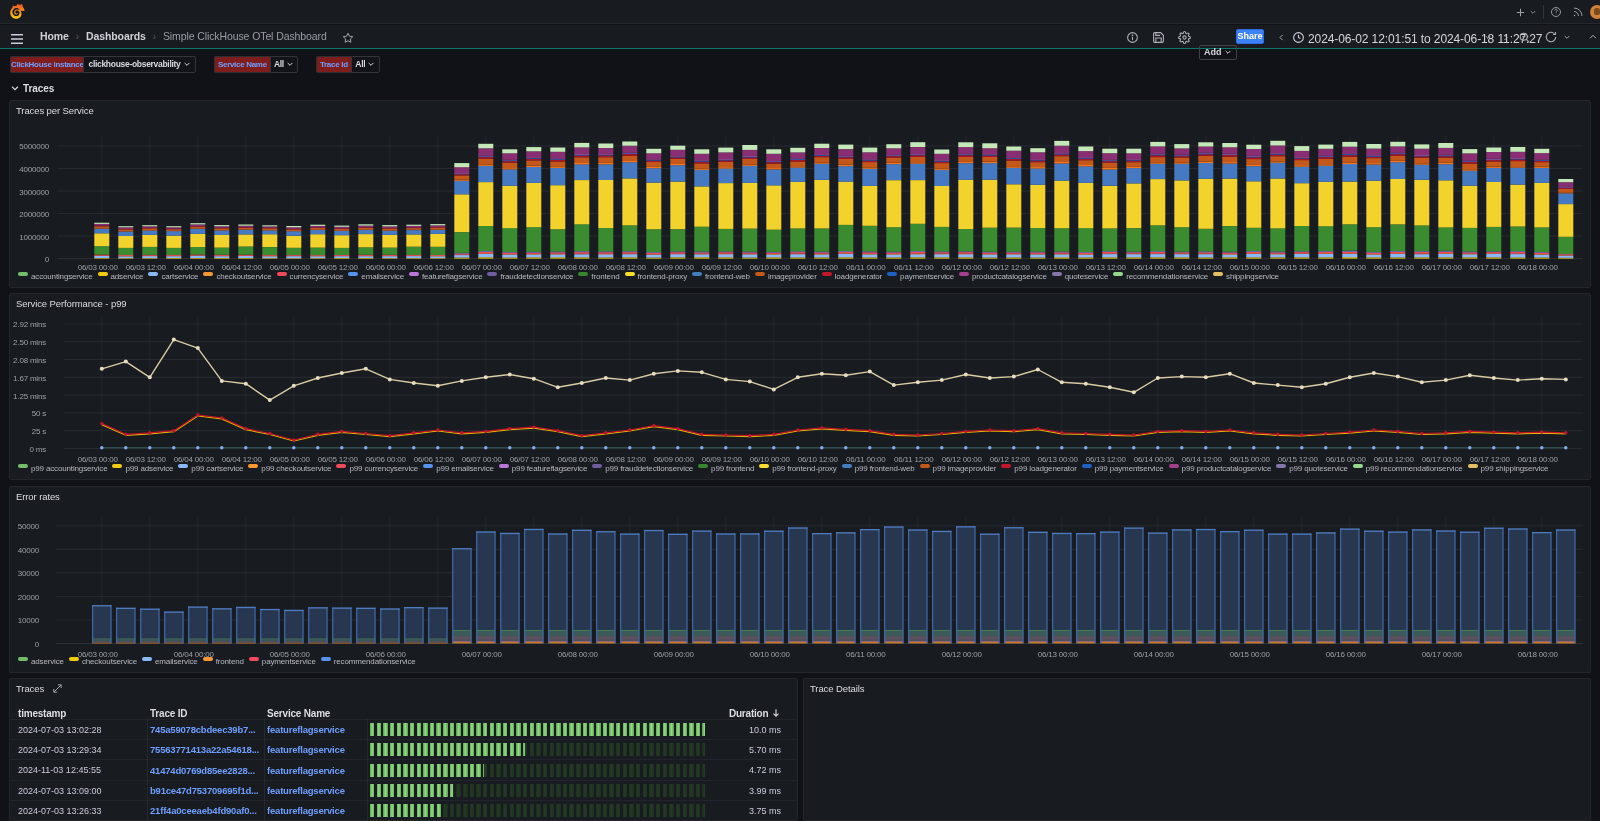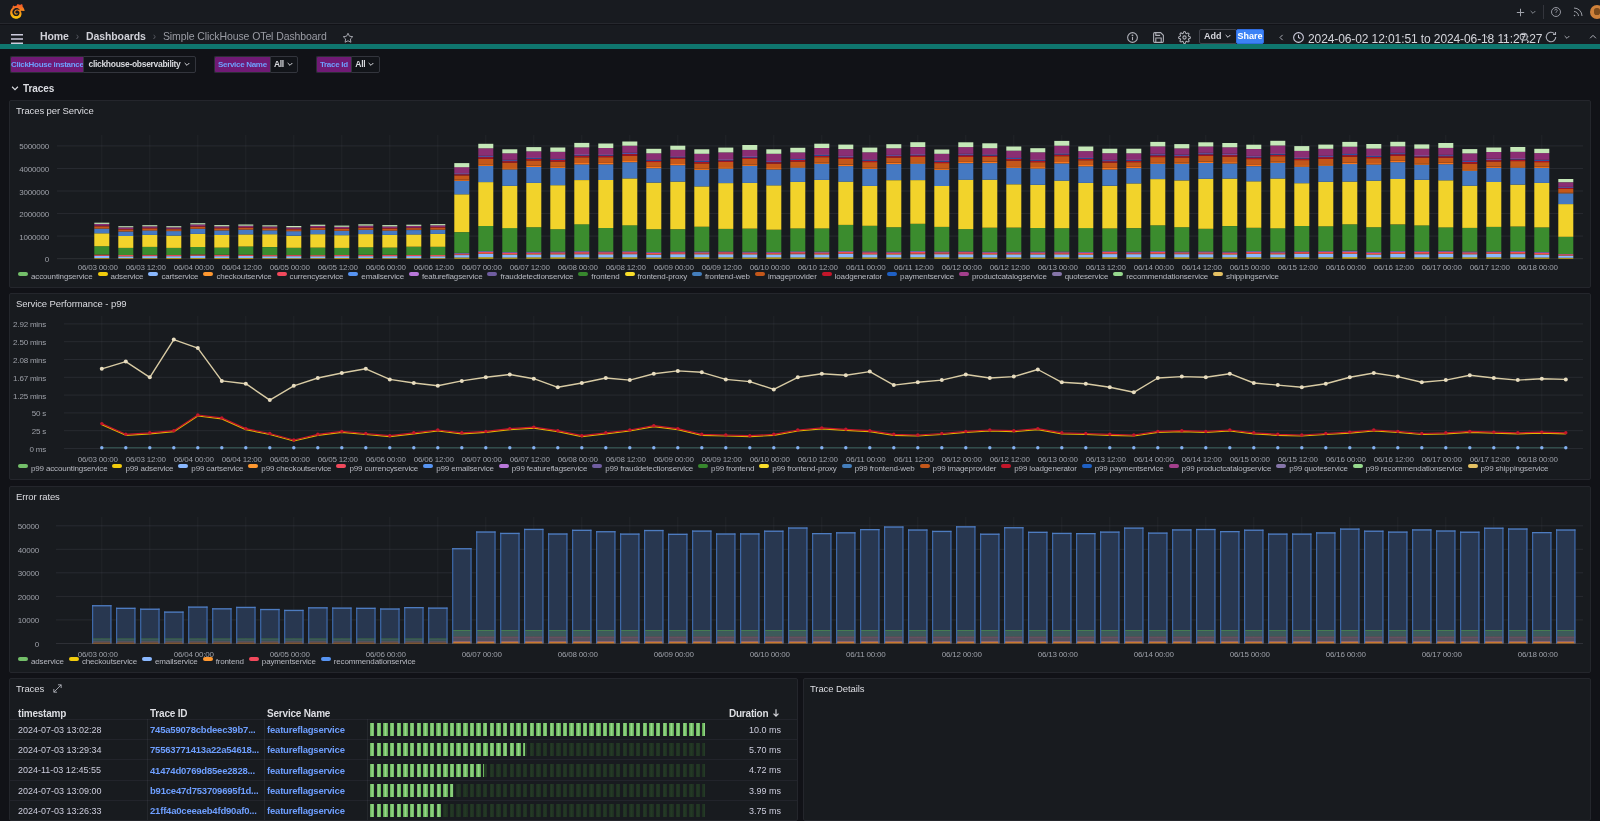--- a/index.html
+++ b/index.html
@@ -1,23 +1,23 @@
 <!DOCTYPE html>
 <html><head><meta charset="utf-8"><style>
 *{margin:0;padding:0;box-sizing:border-box}
 html,body{width:1600px;height:821px;overflow:hidden;background:#111217;font-family:"Liberation Sans",sans-serif;-webkit-font-smoothing:antialiased}
 .abs{position:absolute}
 .topbar{position:absolute;left:0;top:0;width:1600px;height:24px;background:#181b20;border-bottom:1px solid #26282e}
-.navbar{position:absolute;left:0;top:25px;width:1600px;height:24px;background:#181b20;border-bottom:5px solid #0f766e}
+.navbar{position:absolute;left:0;top:25px;width:1600px;height:24px;background:#181b20;border-bottom:1px solid #0f766e}
 .search{position:absolute;left:608px;top:3px;width:394px;height:17px;background:#0e1015;border:1px solid #33353c;border-radius:3px;color:#9a9da5;font-size:9px;line-height:15px;padding-left:26px}
 .crumb{font-size:10.5px;letter-spacing:-0.1px;color:#d0d1d8}
 .dim{color:#9a9ca4}
 .sep{color:#5a5c64;margin:0 7px;font-size:10px}
 .btn{position:absolute;height:15px;border:1px solid #40424a;border-radius:2px;color:#d5d6dc;font-size:9px;font-weight:600;line-height:13px;text-align:center;white-space:nowrap}
-.var-label{height:17px;background:#701a75;border:1px solid #2c2e36;border-right:none;color:#6e9fff;font-size:8px;letter-spacing:-0.3px;font-weight:600;line-height:15px;text-align:center;border-radius:2px 0 0 2px;display:inline-block;overflow:hidden;white-space:nowrap;vertical-align:top}
+.var-label{height:17px;background:#7f1d1d;border:1px solid #2c2e36;border-right:none;color:#6e9fff;font-size:8px;letter-spacing:-0.3px;font-weight:600;line-height:15px;text-align:center;border-radius:2px 0 0 2px;display:inline-block;overflow:hidden;white-space:nowrap;vertical-align:top}
 .var-val{height:17px;background:#121419;border:1px solid #33353d;color:#d8d9de;font-size:8.5px;letter-spacing:-0.3px;font-weight:700;line-height:15px;text-align:center;border-radius:0 2px 2px 0;display:inline-block;overflow:hidden;white-space:nowrap;vertical-align:top}
 .panel{position:absolute;background:#181b1f;border:1px solid #24262c;border-radius:2px}
 .ptitle{position:absolute;left:6px;top:4px;font-size:9.5px;font-weight:500;color:#dcdde2;letter-spacing:-0.1px}
 .chart{position:absolute;left:0;top:0}
 .ax{font-family:"Liberation Sans",sans-serif;font-size:8px;letter-spacing:-0.2px;fill:#9da0a8}
 .legend{position:absolute;left:8px;bottom:5px;right:4px;display:flex;gap:5px;overflow:hidden;white-space:nowrap;font-size:8px;letter-spacing:-0.15px;color:#b7b9c1;align-items:center;height:11px}
 .li{display:inline-flex;align-items:flex-start;flex:none}
 .lm{display:inline-block;width:10px;height:4px;border-radius:2px;margin-right:3px}
 .th{position:absolute;font-size:10px;letter-spacing:-0.2px;font-weight:700;color:#dcdde2}
 .trow{position:absolute;left:0;width:787px;height:20.3px;border-top:1px solid #22242b;font-size:9px}
@@ -91,21 +91,21 @@
         <path d="M19 21H5a2 2 0 0 1-2-2V5a2 2 0 0 1 2-2h11l5 5v11a2 2 0 0 1-2 2z"></path>
         <path d="M17 21v-8H7v8M7 3v5h8"></path>
       </svg>
     </div>
   <div class="ico" style="left:1178px">
       <svg width="13" height="13" viewBox="0 0 24 24" fill="none" stroke="#aeb0b8" stroke-width="2">
         <circle cx="12" cy="12" r="3"></circle>
         <path d="M19.4 15a1.65 1.65 0 0 0 .33 1.82l.06.06a2 2 0 1 1-2.83 2.83l-.06-.06a1.65 1.65 0 0 0-1.82-.33 1.65 1.65 0 0 0-1 1.51V21a2 2 0 1 1-4 0v-.09A1.65 1.65 0 0 0 9 19.4a1.65 1.65 0 0 0-1.82.33l-.06.06a2 2 0 1 1-2.83-2.83l.06-.06a1.65 1.65 0 0 0 .33-1.82 1.65 1.65 0 0 0-1.51-1H3a2 2 0 1 1 0-4h.09A1.65 1.65 0 0 0 4.6 9a1.65 1.65 0 0 0-.33-1.82l-.06-.06a2 2 0 1 1 2.83-2.83l.06.06a1.65 1.65 0 0 0 1.82.33H9a1.65 1.65 0 0 0 1-1.51V3a2 2 0 1 1 4 0v.09a1.65 1.65 0 0 0 1 1.51 1.65 1.65 0 0 0 1.82-.33l.06-.06a2 2 0 1 1 2.83 2.83l-.06.06a1.65 1.65 0 0 0-.33 1.82V9a1.65 1.65 0 0 0 1.51 1H21a2 2 0 1 1 0 4h-.09a1.65 1.65 0 0 0-1.51 1z"></path>
       </svg>
     </div>
-  <div class="btn" style="left:1199px;top:4px;width:38px">Add <svg width="8" height="8" viewBox="0 0 24 24" stroke="#d5d6dc" stroke-width="3" fill="none" style="vertical-align:-1px">
+  <div class="btn" style="left:1199px;top:20px;width:38px">Add <svg width="8" height="8" viewBox="0 0 24 24" stroke="#d5d6dc" stroke-width="3" fill="none" style="vertical-align:-1px">
         <path d="M5 9l7 7 7-7"></path>
       </svg></div>
   <div class="btn" style="left:1236px;top:4px;width:28px;background:#3b82f6;border-color:#2f6ce0;color:#fff">Share</div>
   <div class="ico" style="left:1277px">
       <svg width="9" height="9" viewBox="0 0 24 24" stroke="#aeb0b8" stroke-width="2.6" fill="none">
         <path d="M15 5l-7 7 7 7"></path>
       </svg>
     </div>
   <div class="ico" style="left:1292px">
       <svg width="13" height="13" viewBox="0 0 24 24" fill="none" stroke="#ccccdc" stroke-width="2">

